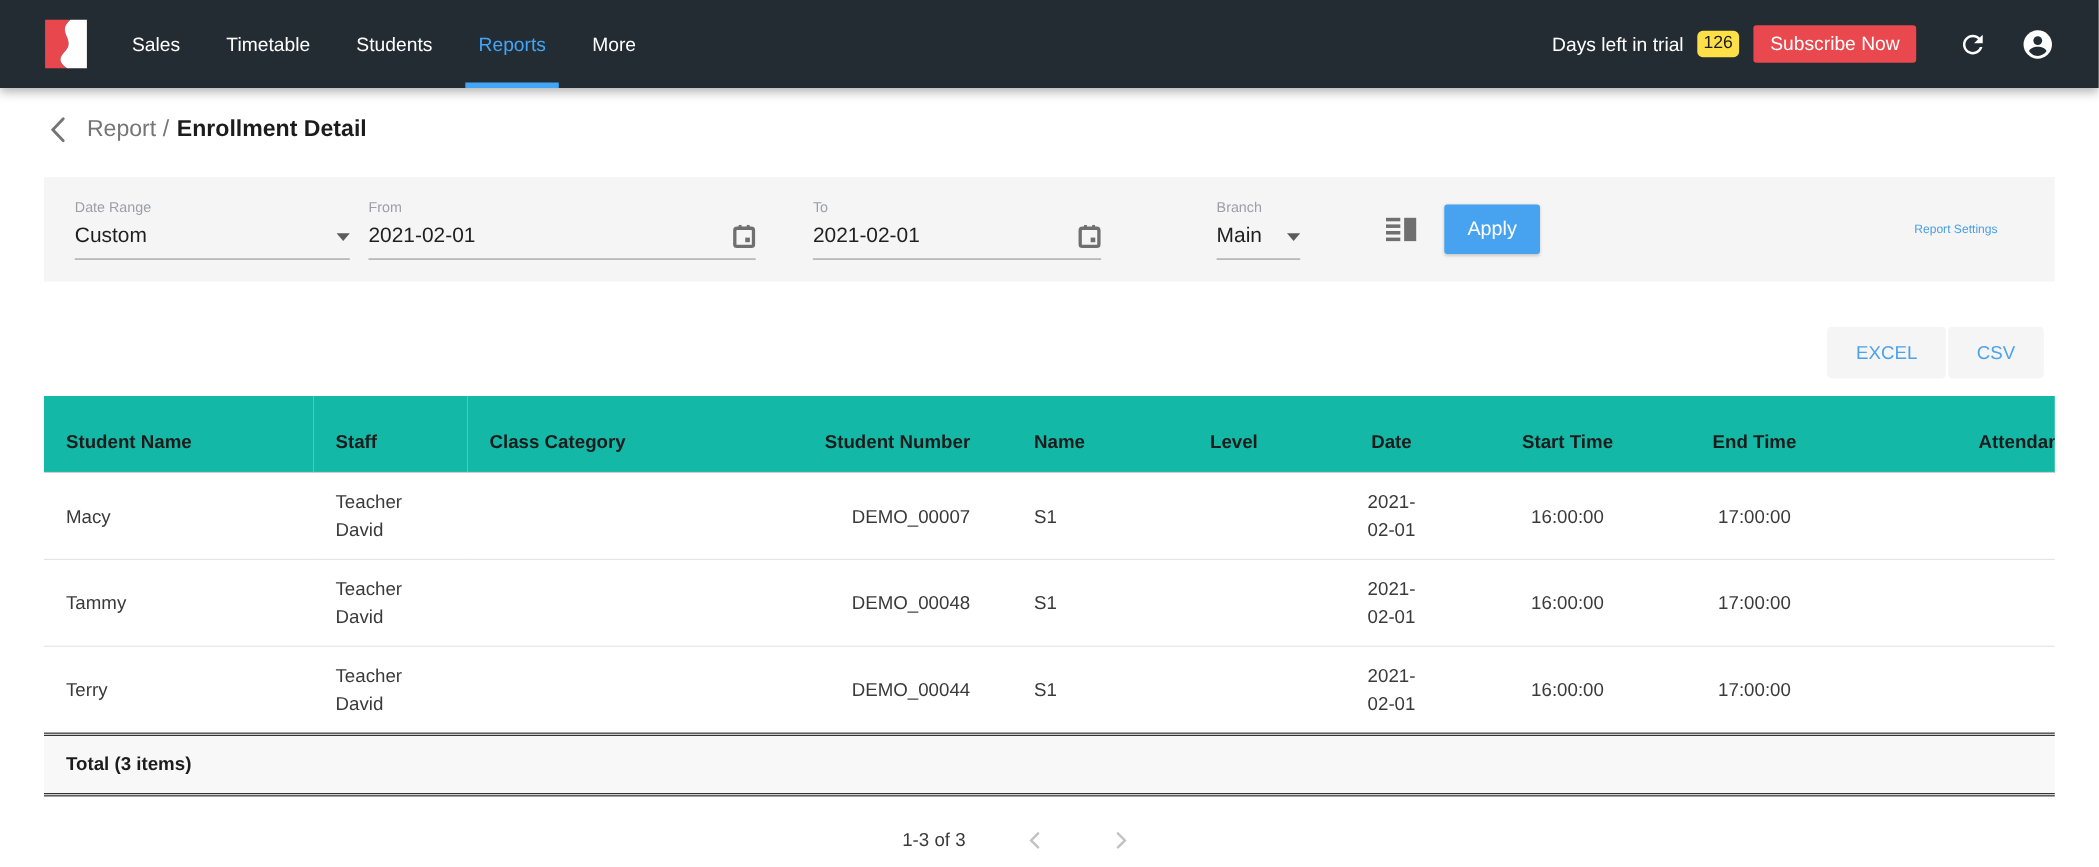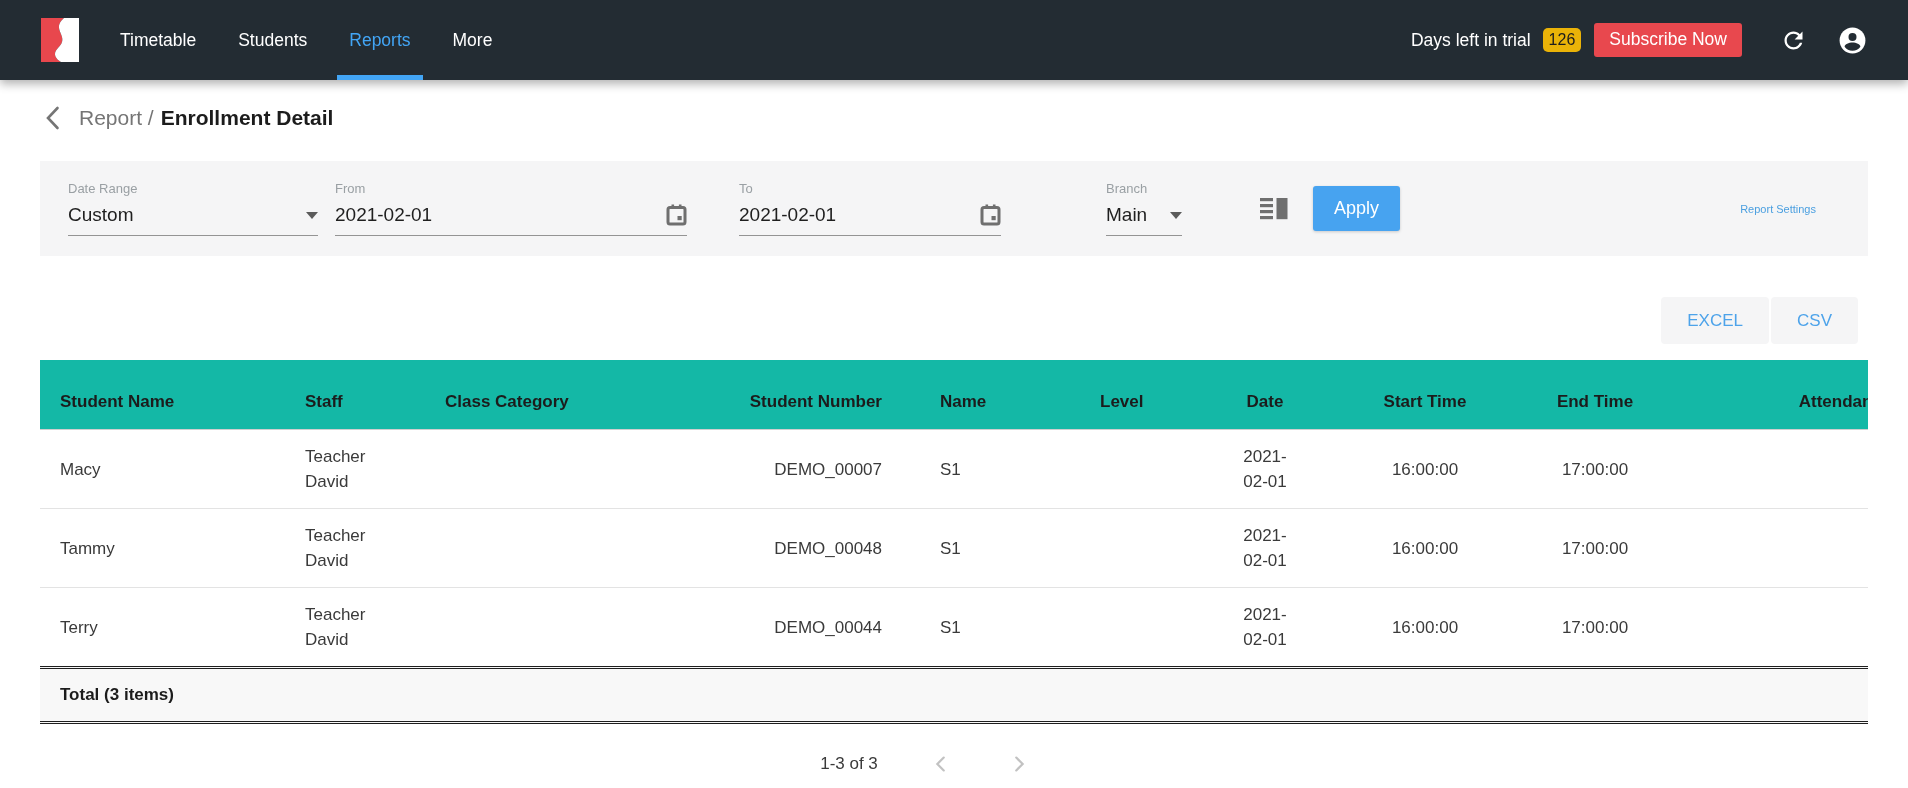--- a/index.html
+++ b/index.html
@@ -35,21 +35,21 @@
     white-space: nowrap;
   }
   .nav-item.active { color: #42a5f5; }
   .nav-item.active::after {
     content: ""; position: absolute; left: 9px; right: 9px; bottom: 0;
     height: 5px; background: #42a5f5;
   }
   .nav-right { margin-left: auto; display: flex; align-items: center; }
   .trial-label { color: #ffffff; font-size: 17.5px; }
   .trial-badge {
-    margin-left: 12px; background: #eab308; color: #1d1d1d;
+    margin-left: 12px; background: #fde047; color: #1d1d1d;
     font-size: 16px; padding: 4px 6px; border-radius: 5px; line-height: 1;
   }
   .subscribe-btn {
     margin-left: 13px; background: #e8484e; color: #ffffff;
     font-size: 17.5px; padding: 7px 15px; border-radius: 3px;
     border: none; cursor: pointer; line-height: 1.1;
     font-family: "Liberation Sans", sans-serif;
   }
   .icon-btn { background: none; border: none; cursor: pointer; display: flex; align-items: center; }
   .refresh-btn { margin-left: 38px; }
@@ -159,20 +159,23 @@
 </head>
 <body>
 
 <div class="navbar">
   <svg class="brand-logo" viewBox="0 0 46 46">
     <path d="M4 1 H27 C13 13 34 19 21 31 C15 37 19 42 24 45 H4 Z" fill="#e8474d"></path>
     <path d="M27 1 H42 V45 H24 C19 42 15 37 21 31 C34 19 13 13 27 1 Z" fill="#ffffff"></path>
   </svg>
 
   <div class="nav-items">
+    <div class="nav-item">
+        <span>Sales</span>
+      </div>
     <div class="nav-item">
         <span>Timetable</span>
       </div>
     <div class="nav-item">
         <span>Students</span>
       </div>
     <div class="nav-item active">
         <span>Reports</span>
       </div>
     <div class="nav-item">

